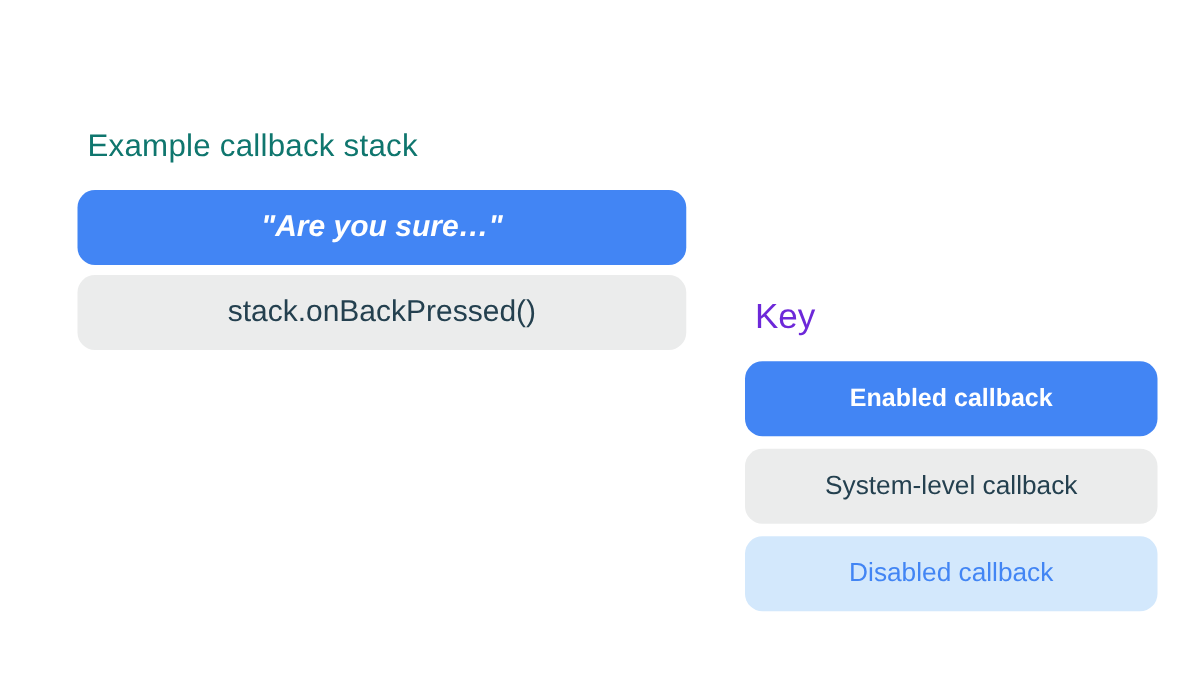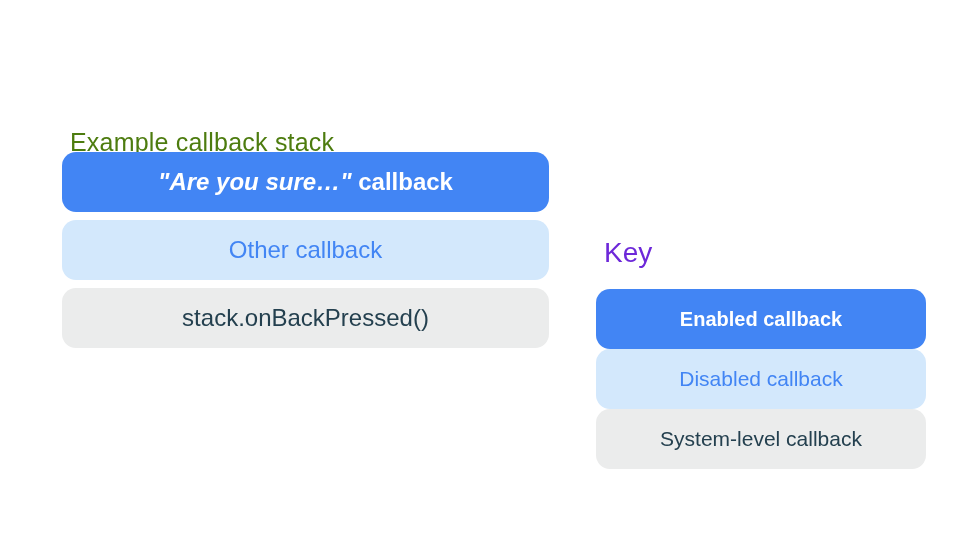--- a/index.html
+++ b/index.html
@@ -8,23 +8,22 @@
     position: relative;
     background: #ffffff;
     font-family: "Liberation Sans", sans-serif;
     overflow: hidden;
   }
   .diagram-title {
     position: absolute;
     left: 70px; top: 103px;
     font-size: 25px;
     font-weight: 500;
-    color: #4d7c0f;
+    color: #0f766e;
     letter-spacing: 0.2px;
-    margin-top: 25px;
   }
   .stack {
     position: absolute;
     left: 62px; top: 152px;
     width: 487px;
     display: flex;
     flex-direction: column;
     gap: 8px;
   }
   .box {
@@ -57,36 +56,36 @@
     left: 604px; top: 237px;
     font-size: 28px;
     color: #6d28d9;
   }
   .key {
     position: absolute;
     left: 596px; top: 289px;
     width: 330px;
     display: flex;
     flex-direction: column;
+    gap: 10px;
   }
   .key .box { font-size: 20px; }
   .key .box.system, .key .box.disabled { font-size: 21px; }
 </style>
 </head>
 <body>
 
 <div class="diagram-title">Example callback stack</div>
 
 <div class="stack">
   <div class="box enabled">
-    <span class="italic-part">"Are you sure…"</span><span> callback</span>
+    <span class="italic-part">"Are you sure…"</span>
   </div>
-  <div class="box disabled">Other callback</div>
   <div class="box system">stack.onBackPressed()</div>
 </div>
 
 <div class="key-title">Key</div>
 
 <div class="key">
   <div class="box enabled">Enabled callback</div>
+  <div class="box system">System-level callback</div>
   <div class="box disabled">Disabled callback</div>
-  <div class="box system">System-level callback</div>
 </div>
 
 </body></html>

